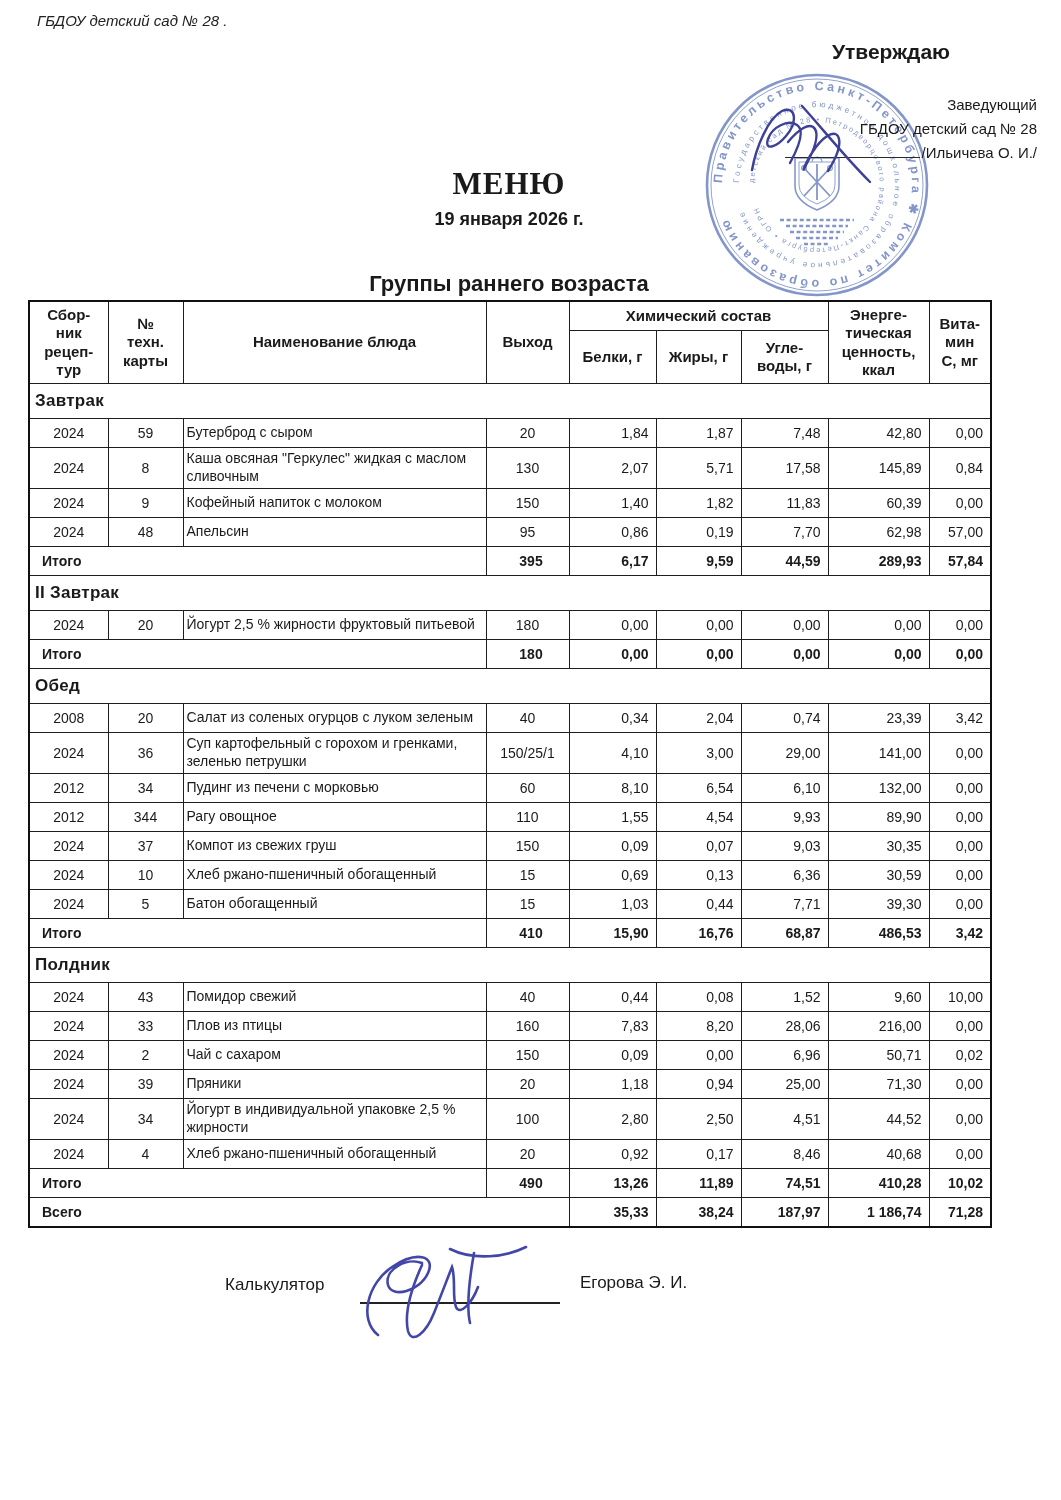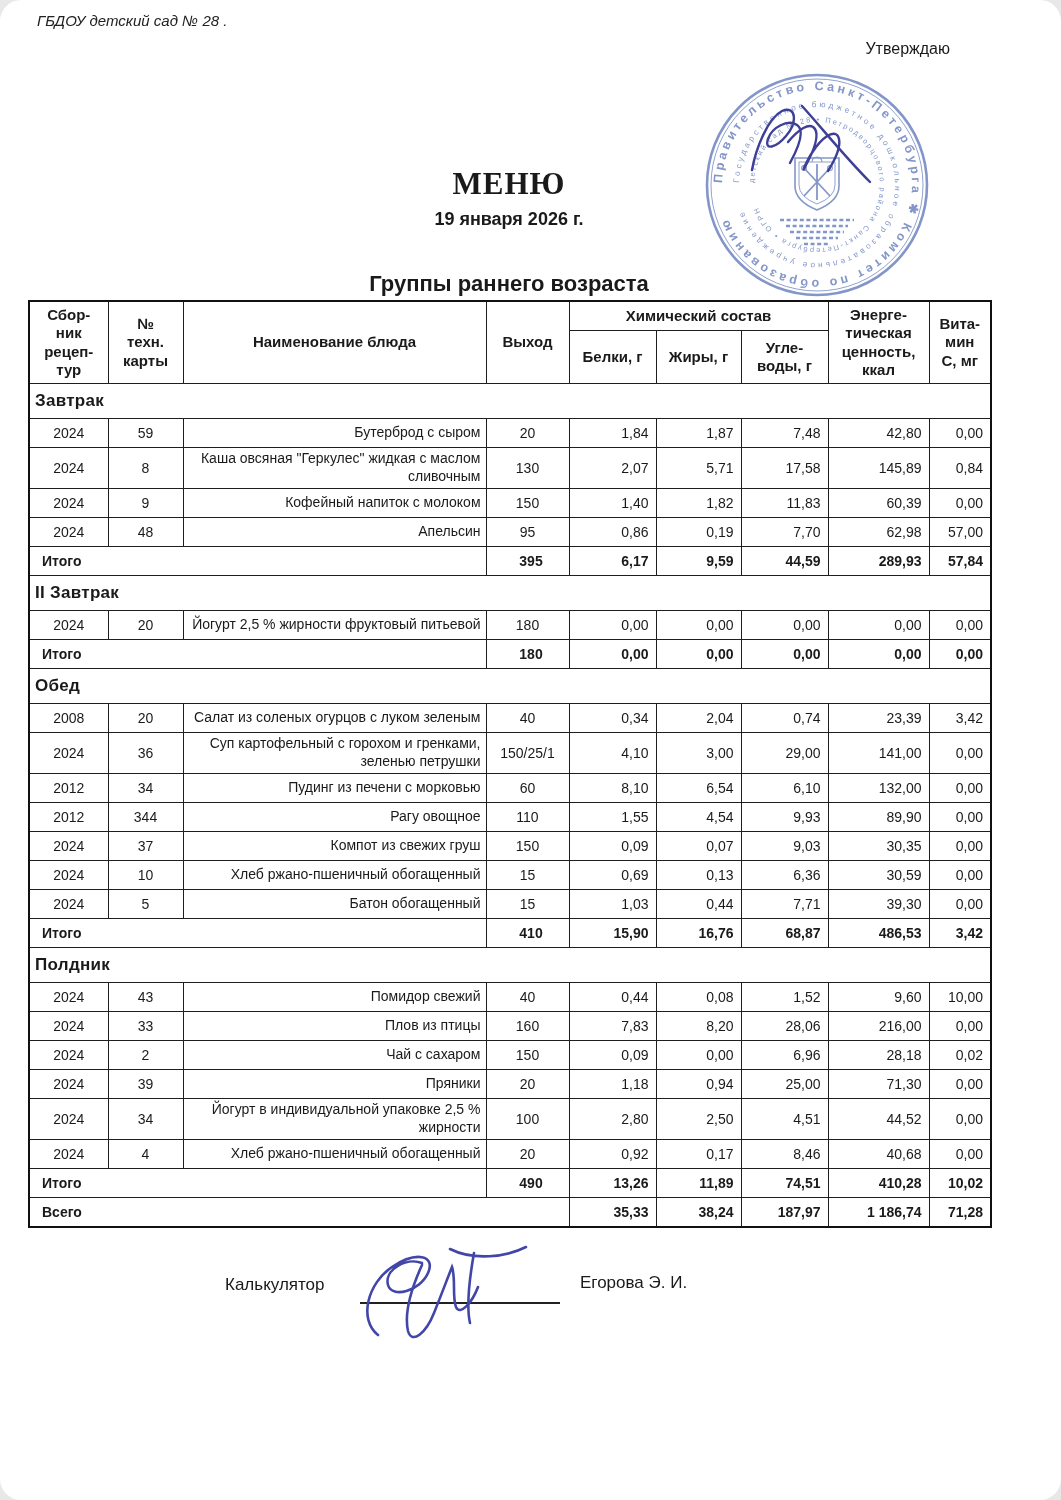--- a/index.html
+++ b/index.html
@@ -1,38 +1,38 @@
 <!DOCTYPE html>
 <html><head>
 <meta charset="utf-8">
 <style>
   html,body{margin:0;padding:0;background:#e8e8e8;}
   .page{
     position:relative;width:1061px;height:1500px;margin:0 auto;background:#ffffff;
-    font-family:"Liberation Sans",sans-serif;color:#1a1a1a;overflow:hidden;border-radius:21px;
+    font-family:"Liberation Sans",sans-serif;color:#1a1a1a;overflow:hidden;
   }
   .org-header{position:absolute;left:37px;top:12px;font-style:italic;font-size:15px;color:#222;}
-  .approve-label{position:absolute;right:111px;top:40px;font-weight:normal;font-size:16px;}
+  .approve-label{position:absolute;right:111px;top:40px;font-weight:bold;font-size:21px;}
   .stamp{position:absolute;left:700px;top:68px;width:234px;height:234px;opacity:.93;}
   .sig-top{position:absolute;left:740px;top:100px;width:175px;height:90px;z-index:4;}
   .approver-block{position:absolute;right:24px;top:93px;text-align:right;font-size:15px;line-height:24px;z-index:3;}
   .sign-line-top{display:inline-block;width:135px;border-bottom:1.6px solid #2a2a2a;height:14px;margin-right:2px;vertical-align:baseline;}
   .title-block{position:absolute;left:28px;top:166px;width:962px;text-align:center;z-index:2;}
   .menu-title{font-family:"Liberation Serif",serif;font-weight:bold;font-size:31px;letter-spacing:1px;}
   .menu-date{font-weight:bold;font-size:18px;margin-top:7px;}
   .menu-subtitle{font-weight:bold;font-size:22px;margin-top:41px;}
   .menu-table{position:absolute;left:28px;top:300px;width:962px;border-collapse:collapse;font-size:14px;table-layout:fixed;z-index:1;}
   .menu-table td,.menu-table th{border:1.6px solid #1e1e1e;padding:2px 5px;vertical-align:middle;overflow:hidden;}
   .menu-table{border:2.4px solid #111;}
   .menu-table th{font-size:15px;font-weight:bold;text-align:center;white-space:pre-line;line-height:1.22;padding:4px 2px;}
   .th-top{height:44px;}
   .th-sub{height:44px;}
   td.section{font-weight:bold;font-size:17px;text-align:left;height:30px;letter-spacing:.3px;}
   td.c{text-align:center;}
-  td.l{text-align:right;padding-left:3px;line-height:1.28;}
+  td.l{text-align:left;padding-left:3px;line-height:1.28;}
   td.r{text-align:right;padding-right:7px;}
   tr.item td{height:24px;}
   tr.total td{font-weight:bold;height:24px;padding-left:12px;}
   td.total-label{text-align:left;padding-left:9px;}
   .bottom-block{position:absolute;left:0;top:1255px;width:1039px;height:120px;}
   .calc-label{position:absolute;left:225px;top:20px;font-size:17px;}
   .calc-line{position:absolute;left:360px;top:47px;width:200px;border-top:2px solid #222;}
   .calc-name{position:absolute;left:580px;top:18px;font-size:17px;}
   .sig-bottom{position:absolute;left:350px;top:-16px;width:200px;height:110px;}
 </style>
@@ -84,20 +84,25 @@
   </svg>
 
   <svg class="sig-top" viewBox="0 0 175 90">
     <g stroke="#3e3f96" stroke-width="2.4" fill="none" stroke-linecap="round">
       <path d="M12,70 C16,48 28,18 42,11 C56,5 58,22 46,36 C36,48 24,51 28,39 C32,27 48,19 57,25 C66,31 56,52 50,63"></path>
       <path d="M48,42 C58,30 70,21 75,29 C80,37 71,56 65,67 C61,75 66,60 76,47 C86,34 97,29 99,39 C101,48 93,63 88,71"></path>
       <path d="M62,6 C82,28 104,56 130,82"></path>
     </g>
   </svg>
 
+  <div class="approver-block">
+    <div>Заведующий</div>
+    <div>ГБДОУ детский сад № 28</div>
+    <div><span class="sign-line-top"></span><span>/Ильичева О. И./</span></div>
+  </div>
 
   <div class="title-block">
     <div class="menu-title">МЕНЮ</div>
     <div class="menu-date">19 января 2026 г.</div>
     <div class="menu-subtitle">Группы раннего возраста</div>
   </div>
 
   <table class="menu-table">
     <colgroup>
       <col style="width:79px">
@@ -332,21 +337,21 @@
           <td class="r">0,00</td>
         </tr>
         <tr class="item">
           <td class="c">2024</td>
           <td class="c">2</td>
           <td class="l">Чай с сахаром</td>
           <td class="c">150</td>
           <td class="r">0,09</td>
           <td class="r">0,00</td>
           <td class="r">6,96</td>
-          <td class="r">28,18</td>
+          <td class="r">50,71</td>
           <td class="r">0,02</td>
         </tr>
         <tr class="item">
           <td class="c">2024</td>
           <td class="c">39</td>
           <td class="l">Пряники</td>
           <td class="c">20</td>
           <td class="r">1,18</td>
           <td class="r">0,94</td>
           <td class="r">25,00</td>

